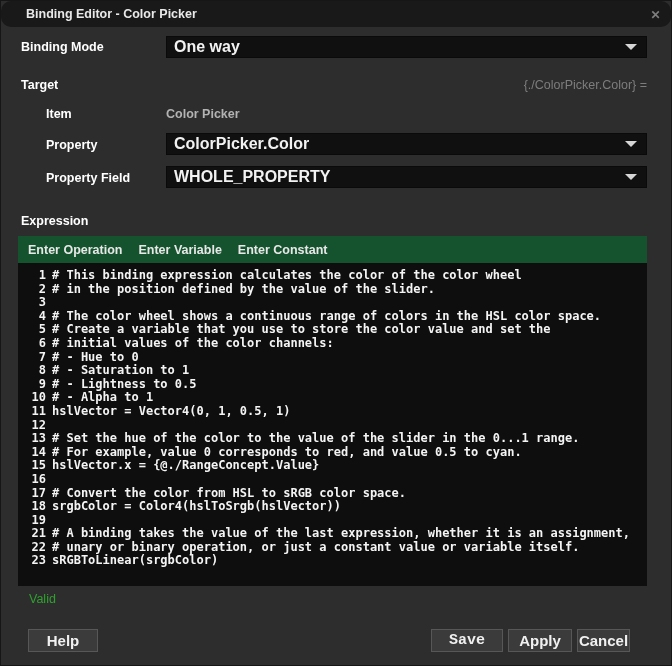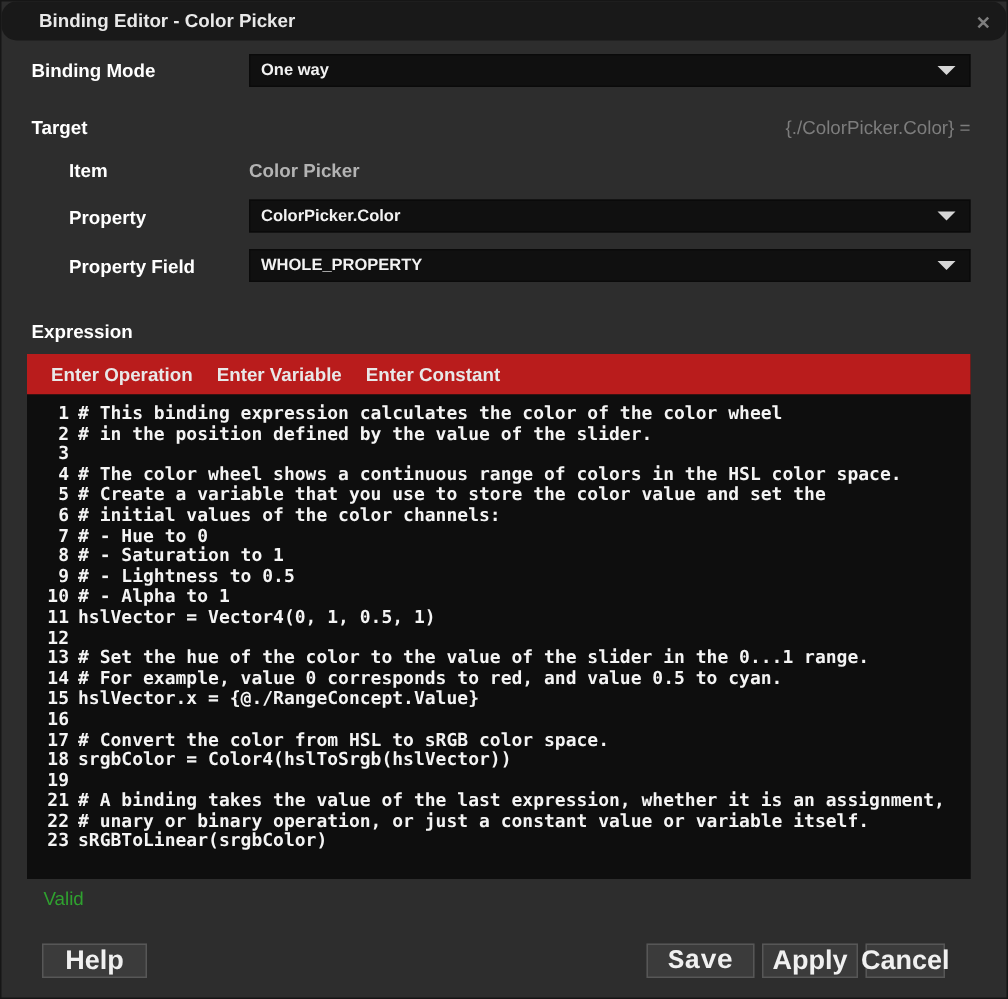--- a/index.html
+++ b/index.html
@@ -45,39 +45,39 @@
   }
 
   
   .dropdown {
     position: absolute; left: 165px; width: 481px; height: 22px;
     background: #101010; border: 1px solid #0a0a0a;
     display: flex; align-items: center;
     cursor: pointer;
   }
   .dd-value {
-    margin-left: 7px; color: #f2f2f2; font-size: 11px; font-weight: 700;
+    margin-left: 7px; color: #f2f2f2; font-size: 16px; font-weight: 700;
     white-space: nowrap; overflow: hidden; flex: 1;
   }
   .dd-arrow {
     width: 0; height: 0; margin-right: 9px;
     border-left: 6px solid transparent;
     border-right: 6px solid transparent;
     border-top: 6px solid #d6d6d6;
   }
 
   
   .exp-panel {
     position: absolute; left: 17px; top: 235px; width: 629px; height: 350px;
     background: #0e0e0e;
   }
   .exp-toolbar {
     position: absolute; top: 0; left: 0; right: 0; height: 27px;
-    background: #b91c1c;
-    display: flex; align-items: center; padding-left: 16px; gap: 16px;
+    background: #14532d;
+    display: flex; align-items: center; padding-left: 10px; gap: 16px;
   }
   .exp-tab {
     color: #e8e8e8; font-size: 12.5px; font-weight: 700; cursor: pointer;
     white-space: nowrap;
   }
   .code-area {
     position: absolute; top: 27px; left: 0; right: 0; bottom: 0;
     background: #0e0e0e; padding-top: 6px;
     font-family: "DejaVu Sans Mono", monospace;
     font-size: 12px; font-weight: 700; color: #f4f4f4;
@@ -92,21 +92,21 @@
 
   .status {
     position: absolute; left: 28px; top: 591px;
     font-size: 12.5px; font-weight: 400;
   }
 
   
   .btn {
     position: absolute; height: 23px; top: 628px;
     background: #3b3b3b; border: 1px solid #575757; border-radius: 0;
-    color: #f0f0f0; font-size: 18px; font-weight: 700;
+    color: #f0f0f0; font-size: 15px; font-weight: 700;
     font-family: "Liberation Sans", sans-serif;
     display: flex; align-items: center; justify-content: center;
     cursor: pointer;
   }
 </style>
 </head>
 <body>
 
 <div class="window">
 

